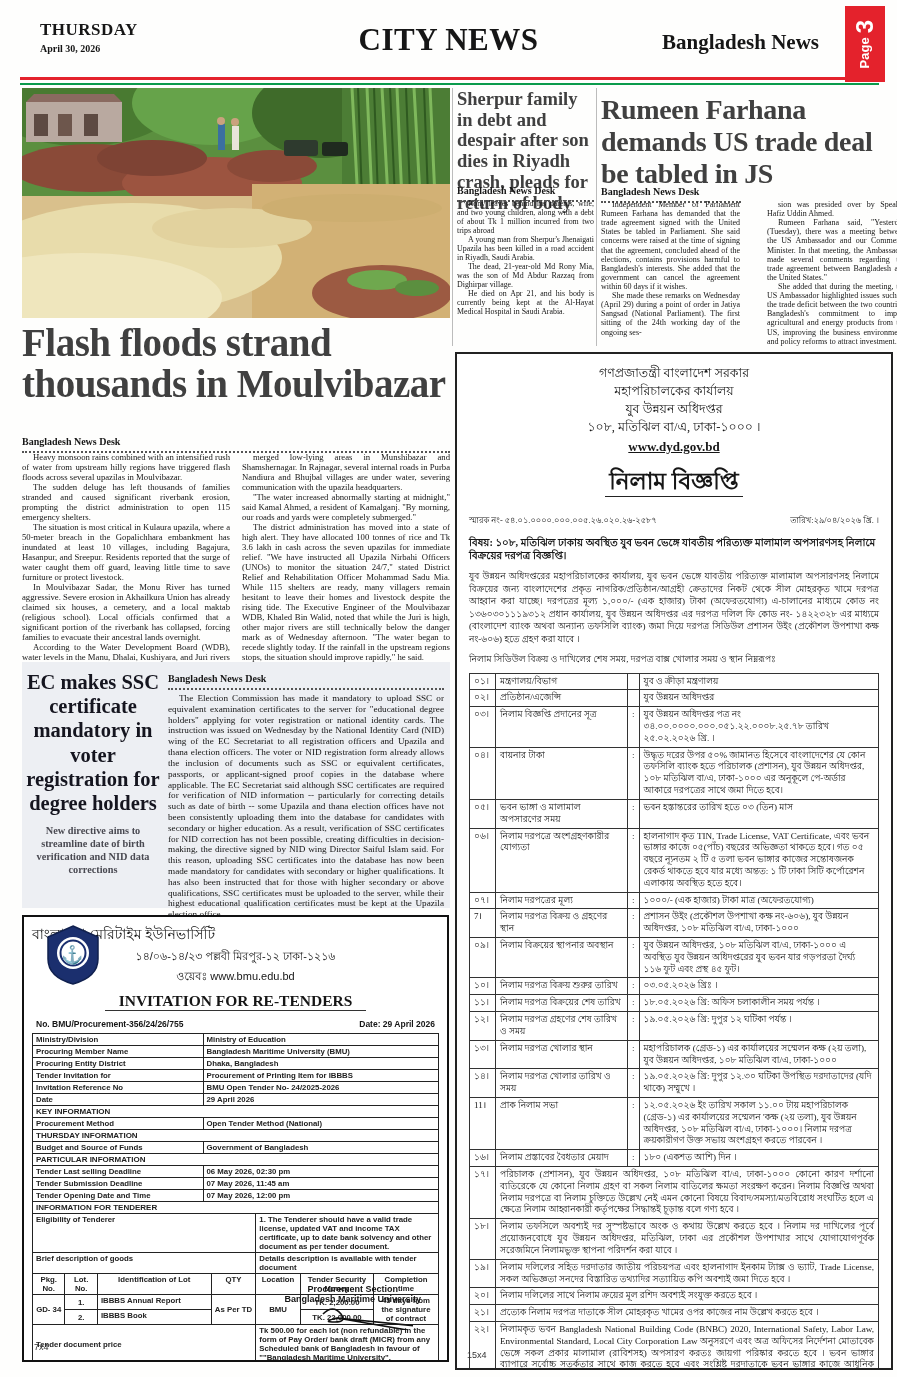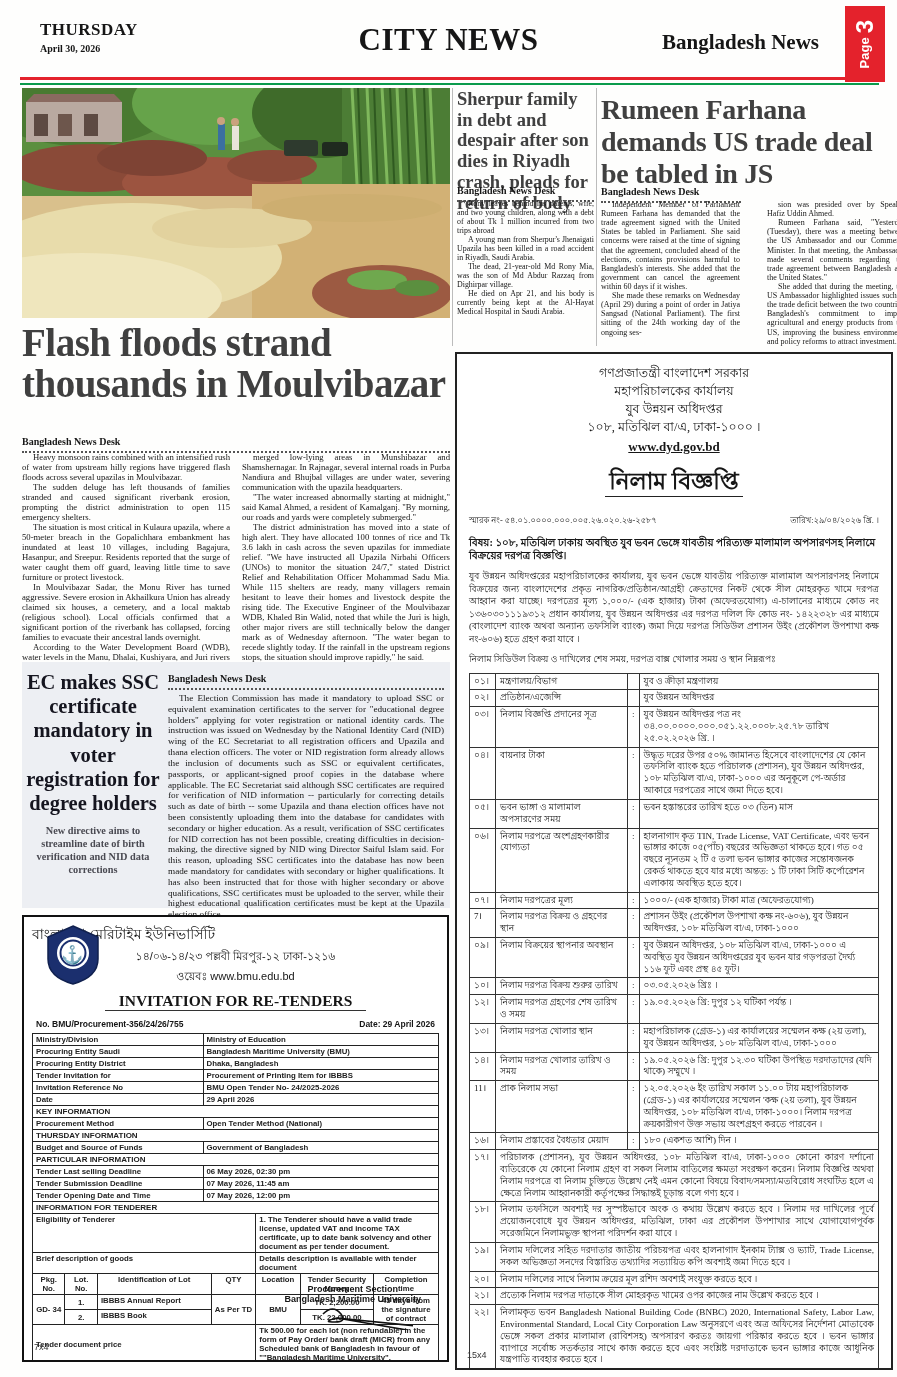--- a/index.html
+++ b/index.html
@@ -221,21 +221,21 @@
       <span>Date: 29 April 2026</span>
     </div>
 
     <table class="t-table">
       <tbody id="tender-main-rows">
           <tr>
             <td class="t-l">Ministry/Division</td>
             <td class="t-v">Ministry of Education</td>
           </tr>
           <tr>
-            <td class="t-l">Procuring Entity Saudi</td>
+            <td class="t-l">Procuring Member Name</td>
             <td class="t-v">Bangladesh Maritime University (BMU)</td>
           </tr>
           <tr>
             <td class="t-l">Procuring Entity District</td>
             <td class="t-v">Dhaka, Bangladesh</td>
           </tr>
           <tr>
             <td class="t-l">Tender Invitation for</td>
             <td class="t-v">Procurement of Printing Item for IBBBS</td>
           </tr>
@@ -413,20 +413,26 @@
             <td class="a-colon">:</td>
             <td class="a-val">যুব উন্নয়ন অধিদপ্তর, ১০৮ মতিঝিল বা/এ, ঢাকা-১০০০ এ অবস্থিত যুব উন্নয়ন অধিদপ্তরের যুব ভবন যার গড়পরতা দৈর্ঘ্য ১১৬ ফুট এবং প্রস্থ ৪৫ ফুট।</td>
           </tr>
           <tr>
             <td class="a-no">১০।</td>
             <td class="a-label">নিলাম দরপত্র বিক্রয় শুরুর তারিখ</td>
             <td class="a-colon">:</td>
             <td class="a-val">০৩.০৫.২০২৬ খ্রিঃ ।</td>
           </tr>
           <tr>
+            <td class="a-no">১১।</td>
+            <td class="a-label">নিলাম দরপত্র বিক্রয়ের শেষ তারিখ</td>
+            <td class="a-colon">:</td>
+            <td class="a-val">১৮.০৫.২০২৬ খ্রি: অফিস চলাকালীন সময় পর্যন্ত ।</td>
+          </tr>
+          <tr>
             <td class="a-no">১২।</td>
             <td class="a-label">নিলাম দরপত্র গ্রহণের শেষ তারিখ ও সময়</td>
             <td class="a-colon">:</td>
             <td class="a-val">১৯.০৫.২০২৬ খ্রি: দুপুর ১২ ঘটিকা পর্যন্ত ।</td>
           </tr>
           <tr>
             <td class="a-no">১৩।</td>
             <td class="a-label">নিলাম দরপত্র খোলার স্থান</td>
             <td class="a-colon">:</td>
             <td class="a-val">মহাপরিচালক (গ্রেড-১) এর কার্যালয়ের সম্মেলন কক্ষ (২য় তলা), যুব উন্নয়ন অধিদপ্তর, ১০৮ মতিঝিল বা/এ, ঢাকা-১০০০</td>

